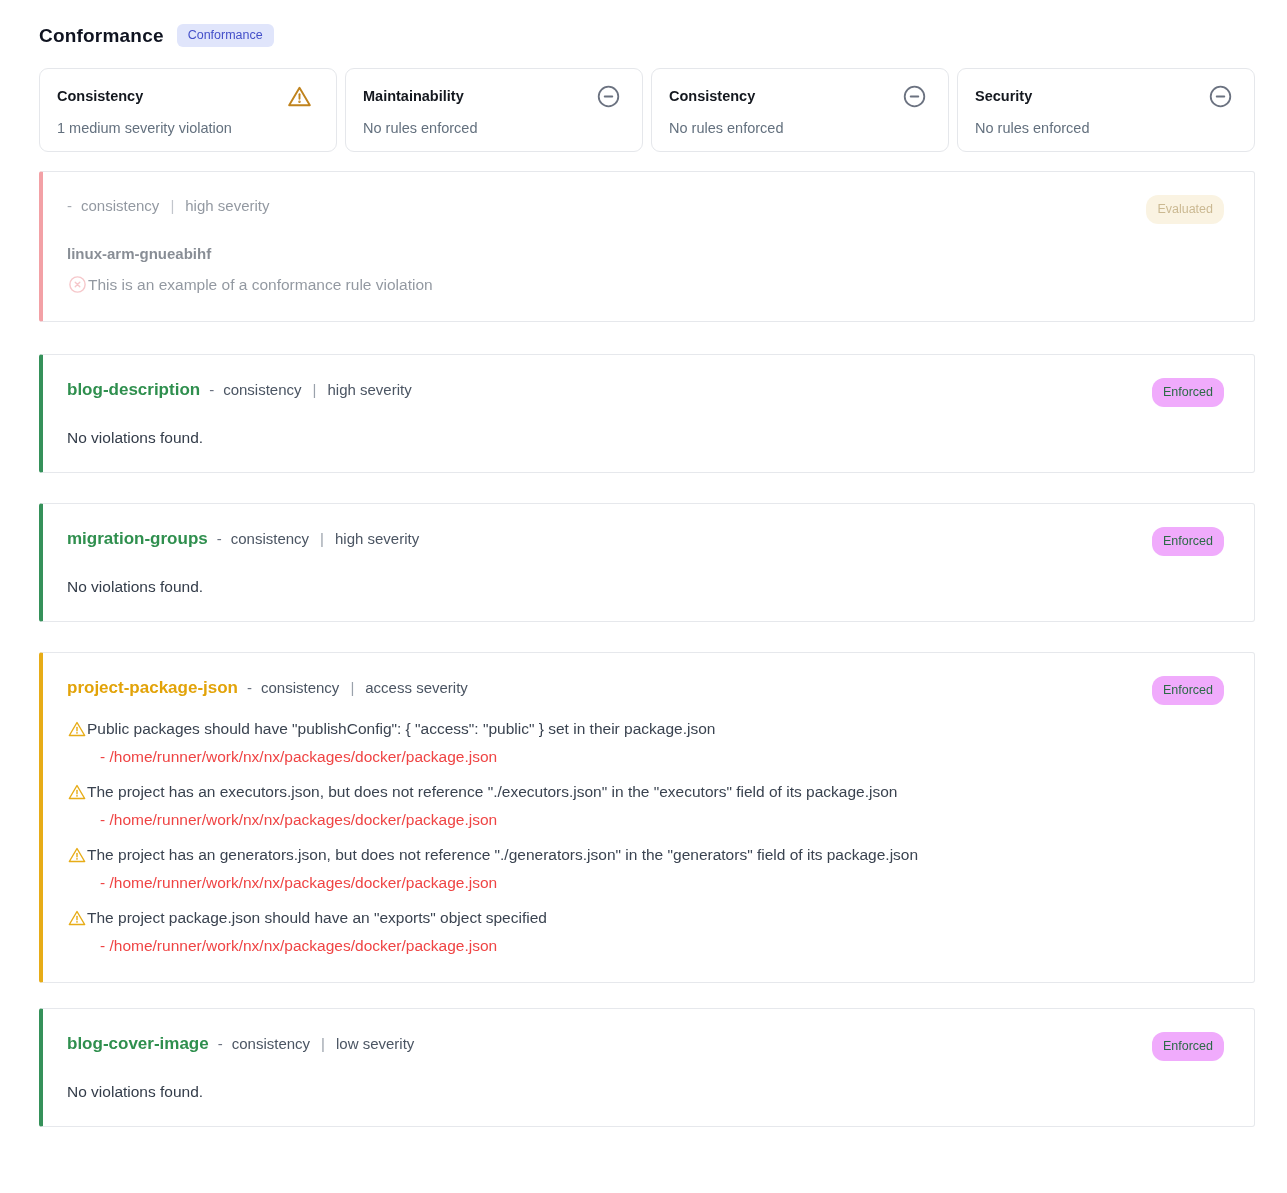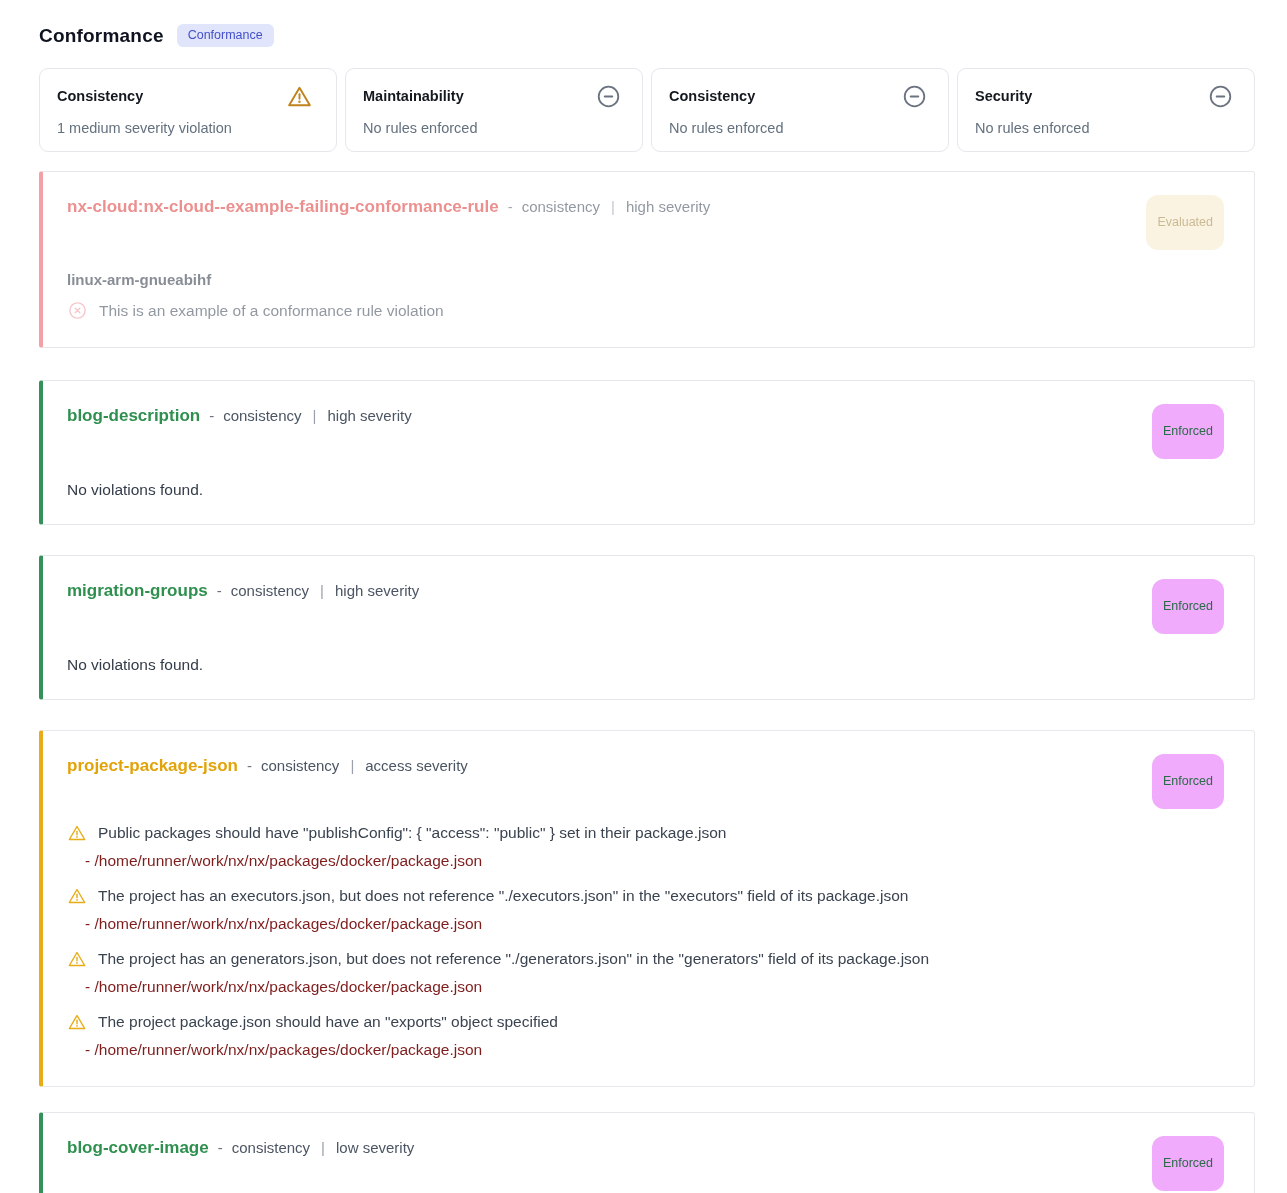--- a/index.html
+++ b/index.html
@@ -62,36 +62,36 @@
   .rule-name { font-size: 17px; font-weight: 700; cursor: pointer; }
   .rule-name.red   { color: #e04545; }
   .rule-name.green { color: #2f8f4e; }
   .rule-name.amber { color: #e2a309; }
   .meta-dash { color: #6b7280; font-size: 15px; }
   .meta-text { color: #4b5563; font-size: 15px; }
   .meta-pipe { color: #9aa1ab; font-size: 15px; padding: 0 2px; }
 
   .status-badge {
     font-size: 12.5px; font-weight: 500; line-height: 1.2;
-    padding: 20px 11px; border-radius: 12px; white-space: nowrap;
+    padding: 7px 11px; border-radius: 12px; white-space: nowrap;
     margin-top: -2px;
   }
   .status-badge.enforced  { background: #f0abfc; color: #2b6a46; }
   .status-badge.evaluated { background: #f7ecd0; color: #a98b4a; }
 
   .project-label { font-size: 15px; font-weight: 700; color: #3a4350; margin-top: 21px; }
   .no-violations { font-size: 15.5px; color: #333c49; margin-top: 22px; }
 
   .violations { margin-top: 12px; }
   .violation { margin-top: 13px; }
-  .violation-line { display: flex; align-items: flex-start; gap: 11px; }
+  .violation-line { display: flex; align-items: flex-start; }
   .icon-warn-sm { width: 20px; height: 20px; color: #e7ac17; flex: 0 0 auto; margin-top: 1px; }
   .icon-x-circle { width: 21px; height: 21px; color: #f0a3a8; flex: 0 0 auto; }
   .violation-msg { font-size: 15.5px; color: #3a4350; line-height: 22px; }
-  .violation-path { font-size: 15.5px; color: #7f1d1d; margin: 6px 0 0 18px; line-height: 22px; }
+  .violation-path { font-size: 15.5px; color: #ef4444; margin: 6px 0 0 33px; line-height: 22px; }
 
   .failing-violation { margin-top: 10px; }
   .failing-violation .violation-msg { color: #4b5563; }
 </style>
 </head>
 <body>
 
 <svg width="0" height="0" style="position:absolute" aria-hidden="true">
   <defs>
     <g id="def-warning-triangle" fill="none" stroke="currentColor" stroke-width="1.7" stroke-linejoin="round" stroke-linecap="round">
@@ -159,21 +159,20 @@
       <span class="summary-card-sub">No rules enforced</span>
     </div>
   </div>
 
   <div class="rules">
 
     <div class="rule-card red">
       <div class="faded">
         <div class="rule-head">
           <div class="rule-meta-line">
-            <span class="rule-name red">nx-cloud:nx-cloud--example-failing-conformance-rule</span>
             <span class="meta-dash">-</span>
             <span class="meta-text">consistency</span>
             <span class="meta-pipe">|</span>
             <span class="meta-text">high severity</span>
           </div>
           <span class="status-badge evaluated">Evaluated</span>
         </div>
         <div class="project-label">linux-arm-gnueabihf</div>
         <div class="violations">
           <div class="violation failing-violation">

